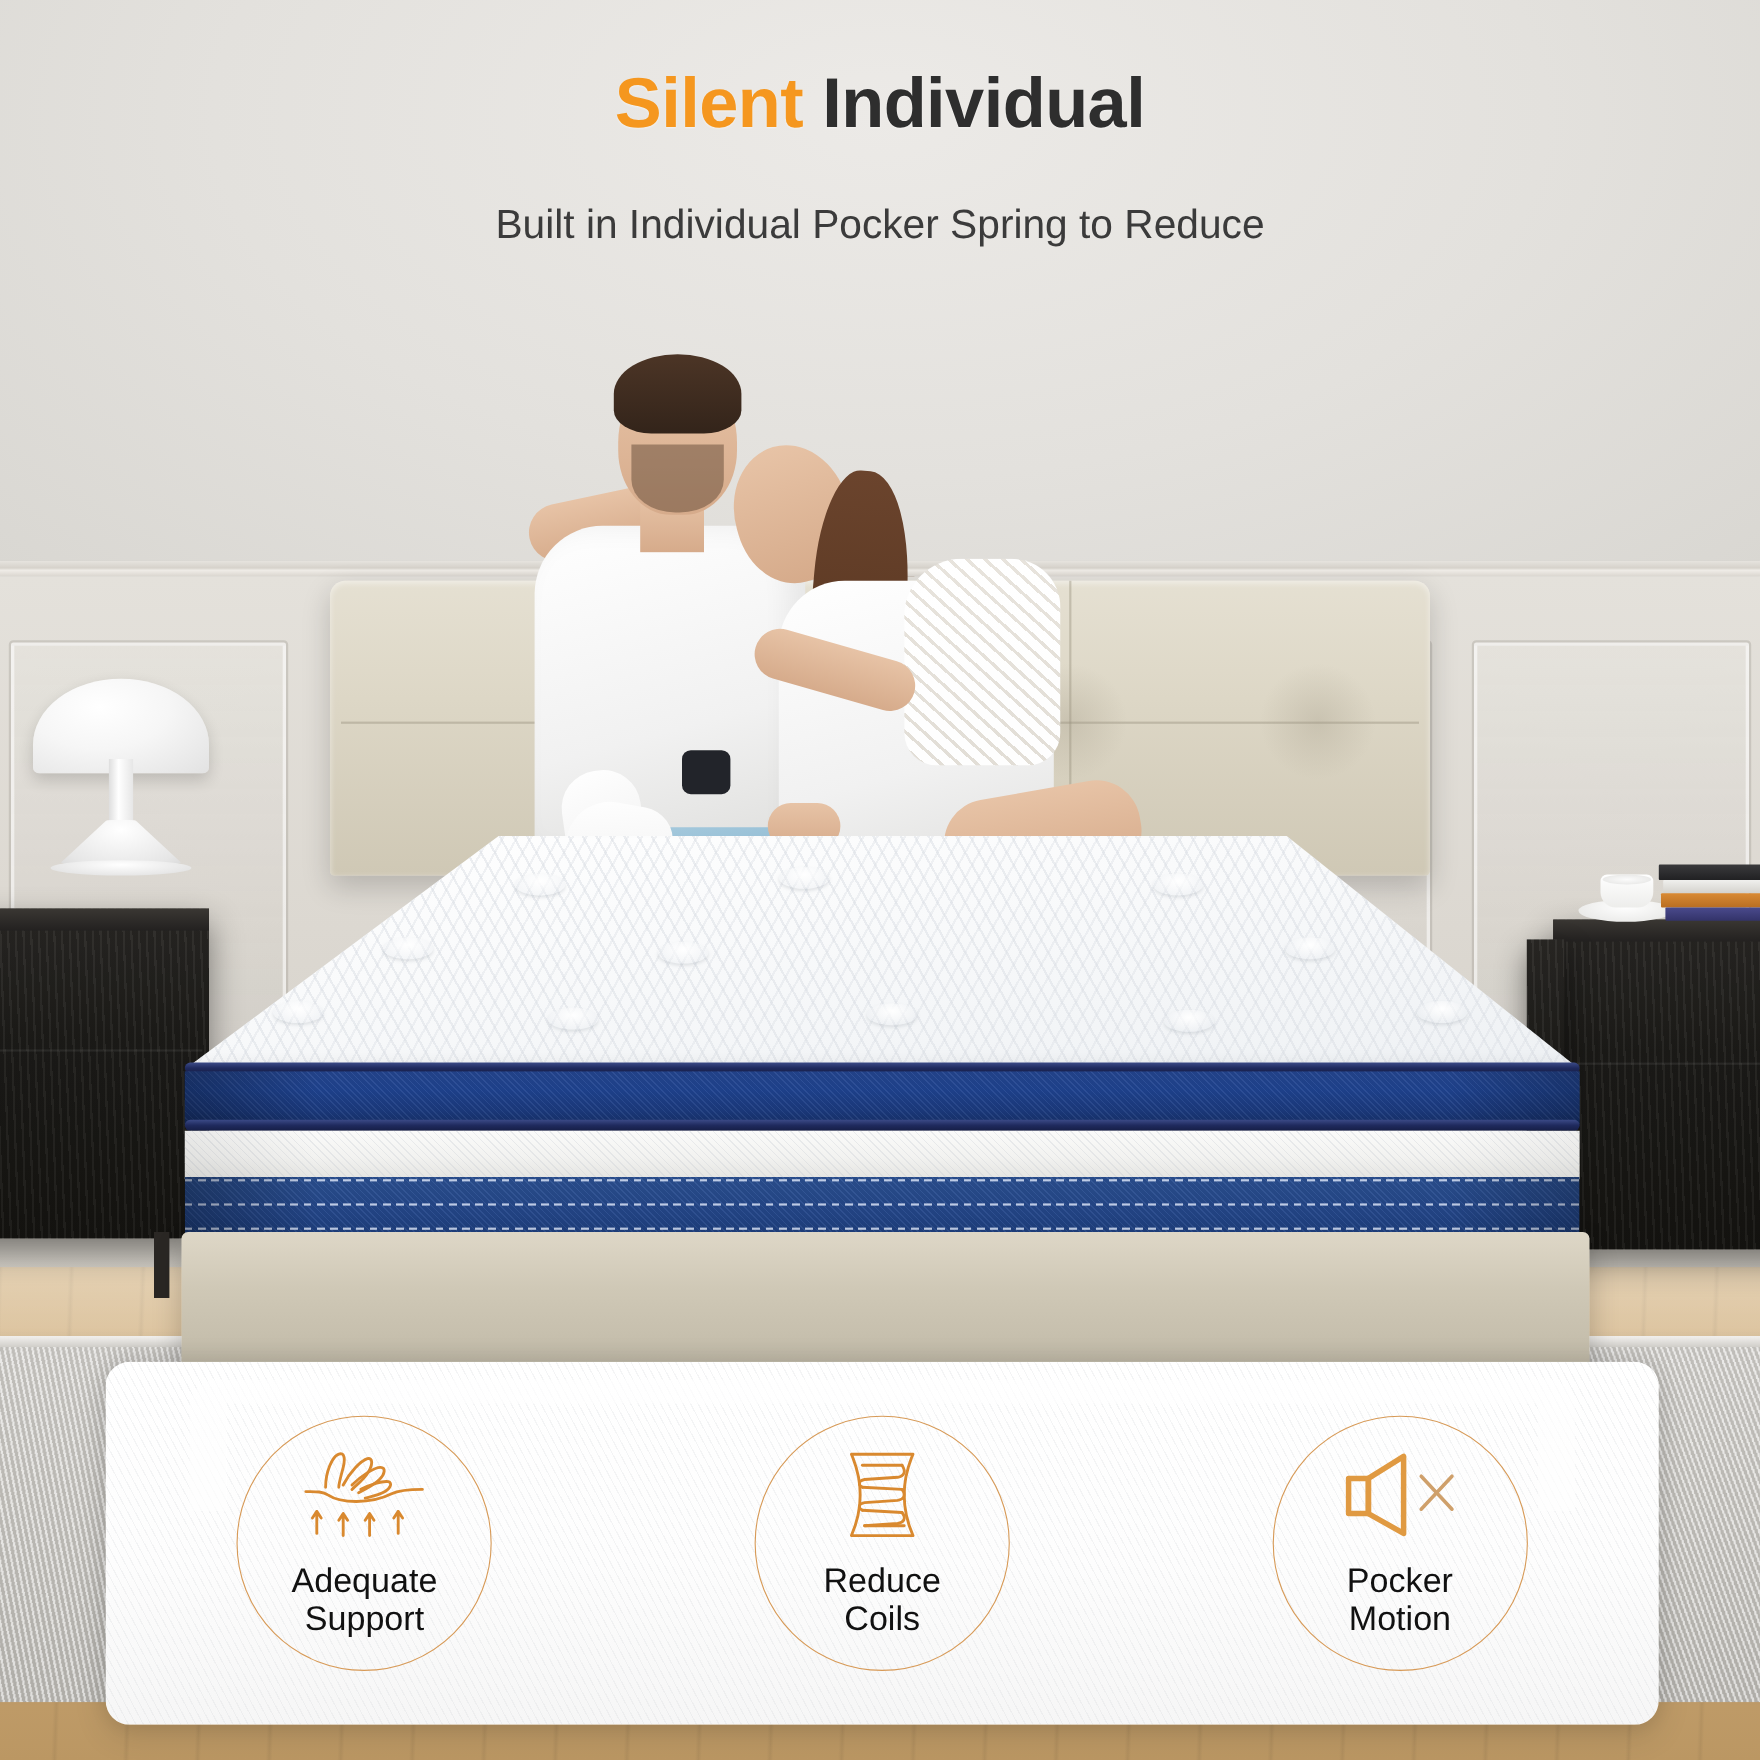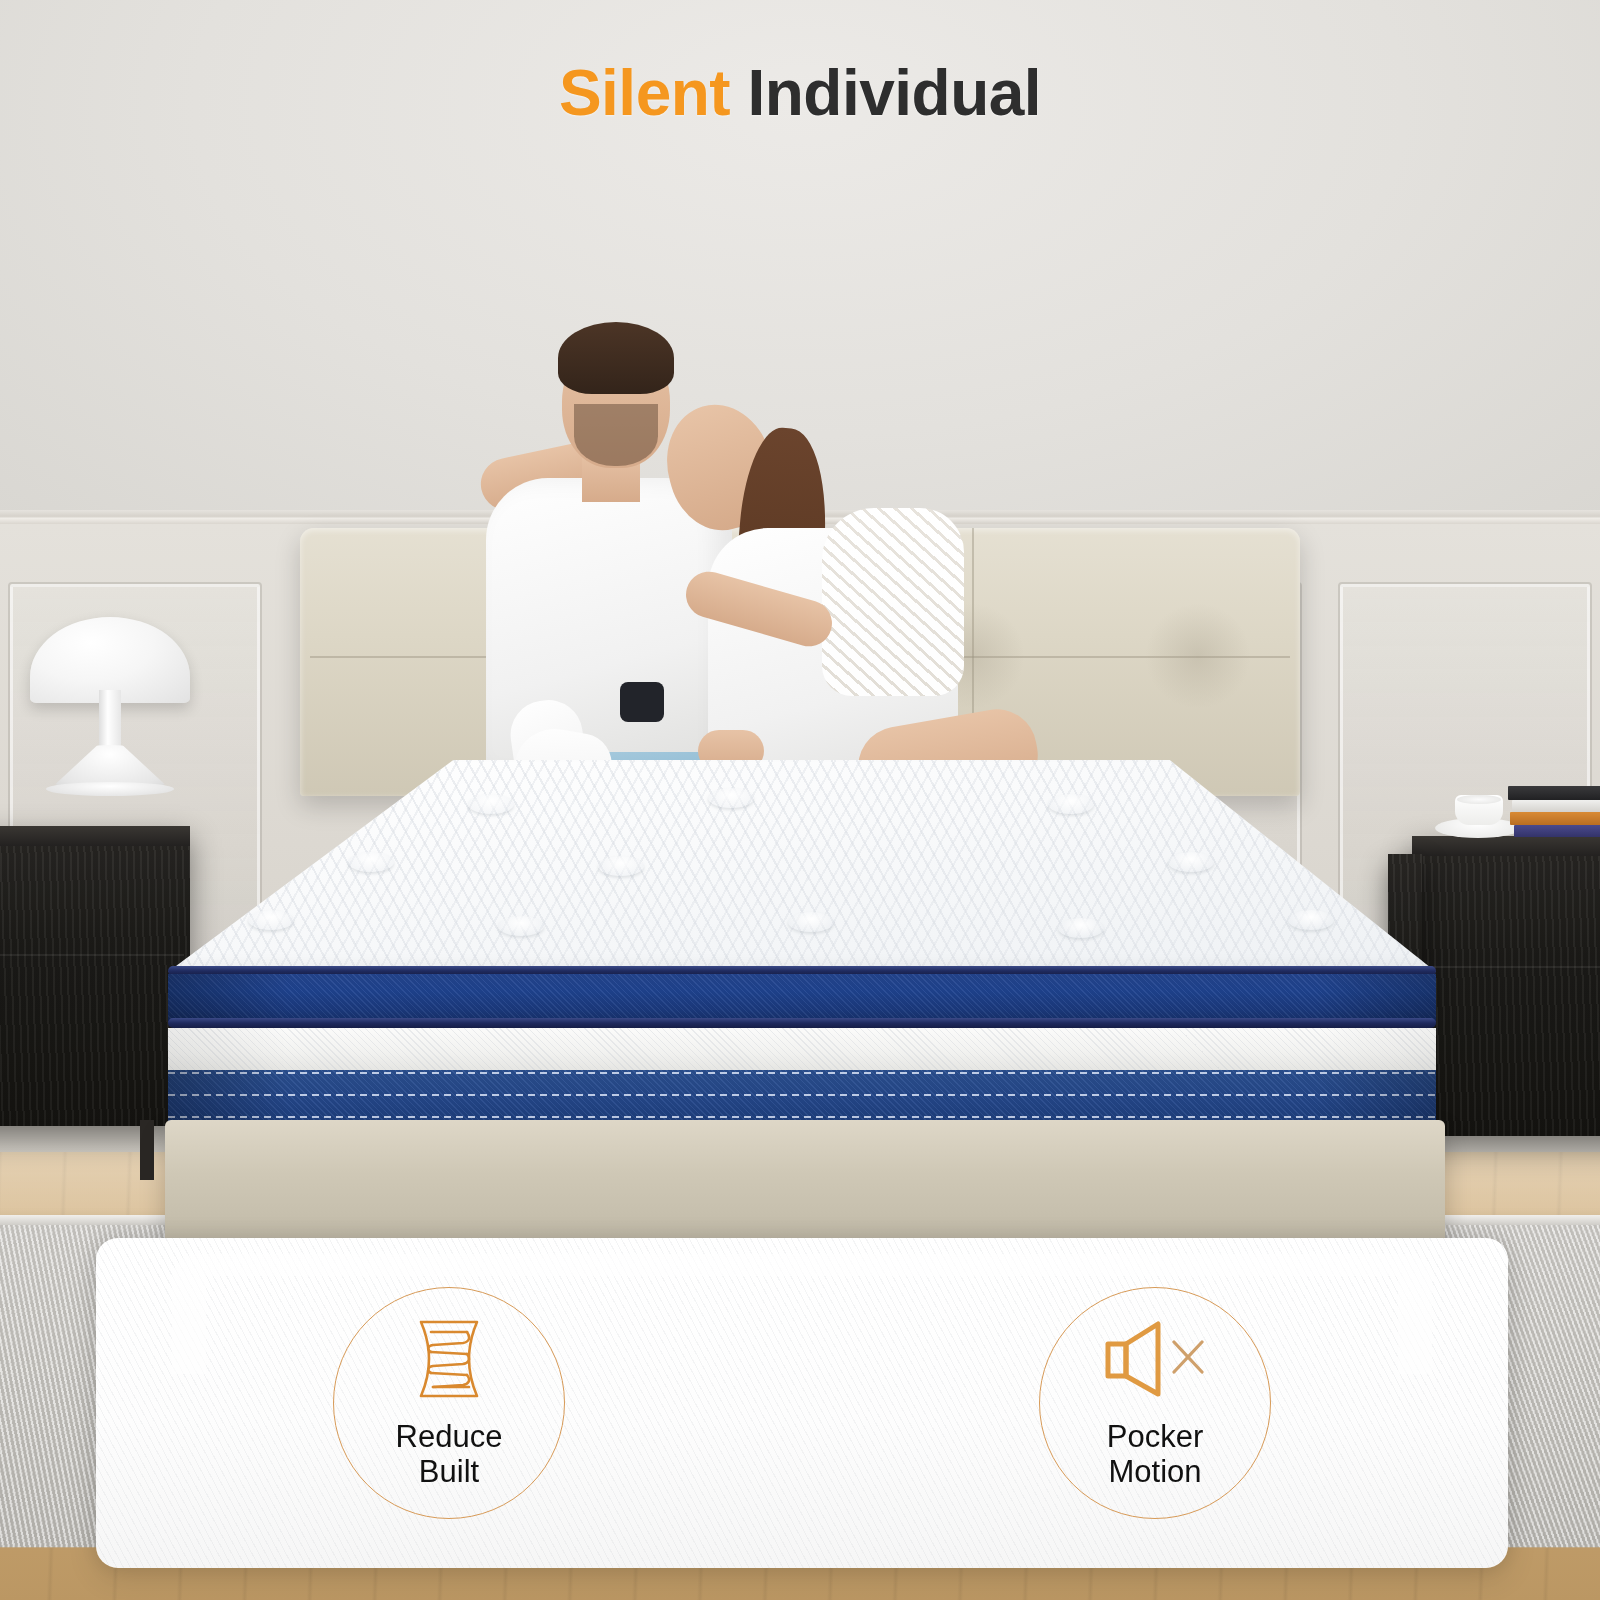--- a/index.html
+++ b/index.html
@@ -361,43 +361,63 @@
     </div>
     <div class="piping" style="top:404px;height:12px;"></div>
   </div>
 
   <div class="bedbase"></div>
 
   <div class="headline">
     <span class="hl-accent">Silent</span><span> Individual</span>
   </div>
   <div class="subhead">
+    <div>Built in Individual Pocker Spring to Reduce</div>
   </div>
 
   <div class="feature-card">
     <div class="card-inner-glow"></div>
     <div class="badges">
 
+      <div class="badge">
+        <div class="badge-icon">
+          <svg width="118" height="86" viewBox="0 0 118 86" fill="none" stroke="#d9892f" stroke-width="2.6" stroke-linecap="round" stroke-linejoin="round">
+            <path d="M24 36 C24 22 30 8 36 6 C41 4 42 10 40 18 C38 26 36 32 36 36"></path>
+            <path d="M40 34 C46 22 56 12 62 10 C67 9 67 15 63 22 C59 29 52 34 48 38"></path>
+            <path d="M48 34 C56 26 68 18 74 18 C79 18 78 24 73 29 C68 34 58 39 54 41"></path>
+            <path d="M56 38 C64 34 76 30 81 31 C85 32 83 37 78 40 C73 43 64 45 60 46"></path>
+            <path d="M6 40 C16 40 22 40 26 43 C32 47 40 49 52 49 C66 49 76 46 84 42 C90 39 98 38 112 38"></path>
+            <path d="M16 78 L16 58 M16 58 L12 64 M16 58 L20 64"></path>
+            <path d="M40 80 L40 60 M40 60 L36 66 M40 60 L44 66"></path>
+            <path d="M64 80 L64 60 M64 60 L60 66 M64 60 L68 66"></path>
+            <path d="M90 78 L90 58 M90 58 L86 64 M90 58 L94 64"></path>
+          </svg>
+        </div>
+        <div class="badge-label">
+          <div>Adequate</div>
+          <div>Support</div>
+        </div>
+      </div>
 
       <div class="badge">
         <div class="badge-icon">
           <svg width="76" height="86" viewBox="0 0 76 86" fill="none" stroke="#d9892f" stroke-width="2.6" stroke-linecap="round" stroke-linejoin="round">
             <path d="M10 6 L66 6 C60 20 58 32 58 43 C58 54 60 66 66 80 L10 80 C16 66 18 54 18 43 C18 32 16 20 10 6 Z"></path>
             <path d="M20 16 L56 16"></path>
             <path d="M56 16 C60 22 58 26 52 27 L22 29 C16 30 16 34 20 36"></path>
             <path d="M20 36 L56 38"></path>
             <path d="M56 38 C60 43 58 47 52 48 L22 50 C16 51 16 55 20 57"></path>
             <path d="M20 57 L56 59"></path>
             <path d="M56 59 C60 64 58 68 52 69 L22 71"></path>
             <path d="M22 71 L58 71"></path>
           </svg>
         </div>
         <div class="badge-label">
           <div>Reduce</div>
-          <div>Built</div>
+          <div>Coils</div>
         </div>
       </div>
 
       <div class="badge">
         <div class="badge-icon">
           <svg width="110" height="82" viewBox="0 0 110 82" fill="none" stroke="#e09a42" stroke-width="5" stroke-linecap="round" stroke-linejoin="round">
             <path d="M8 26 L26 26 L26 58 L8 58 Z"></path>
             <path d="M26 26 L58 6 L58 76 L26 58 Z"></path>
             <g stroke="#cfa06b" stroke-width="3.2">
               <path d="M74 24 L102 54"></path>

